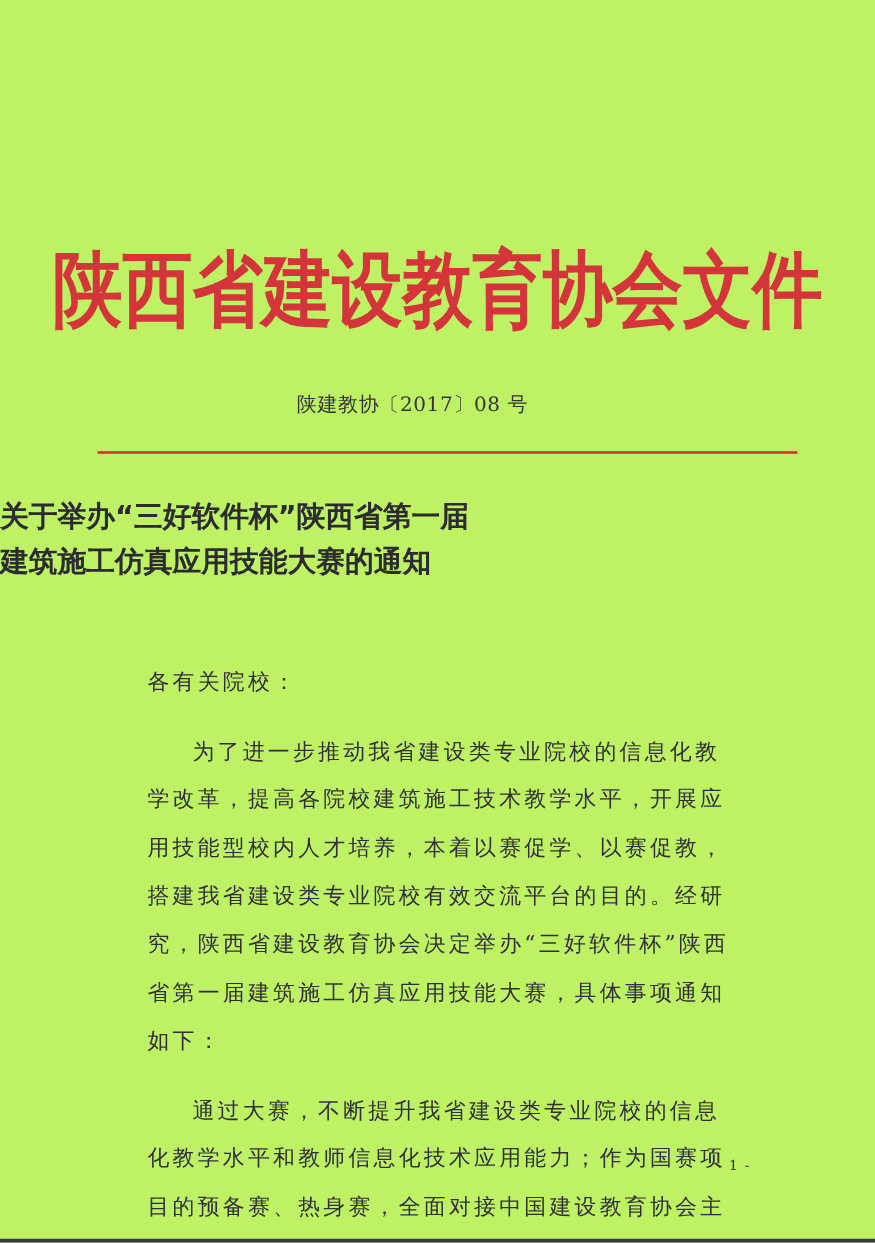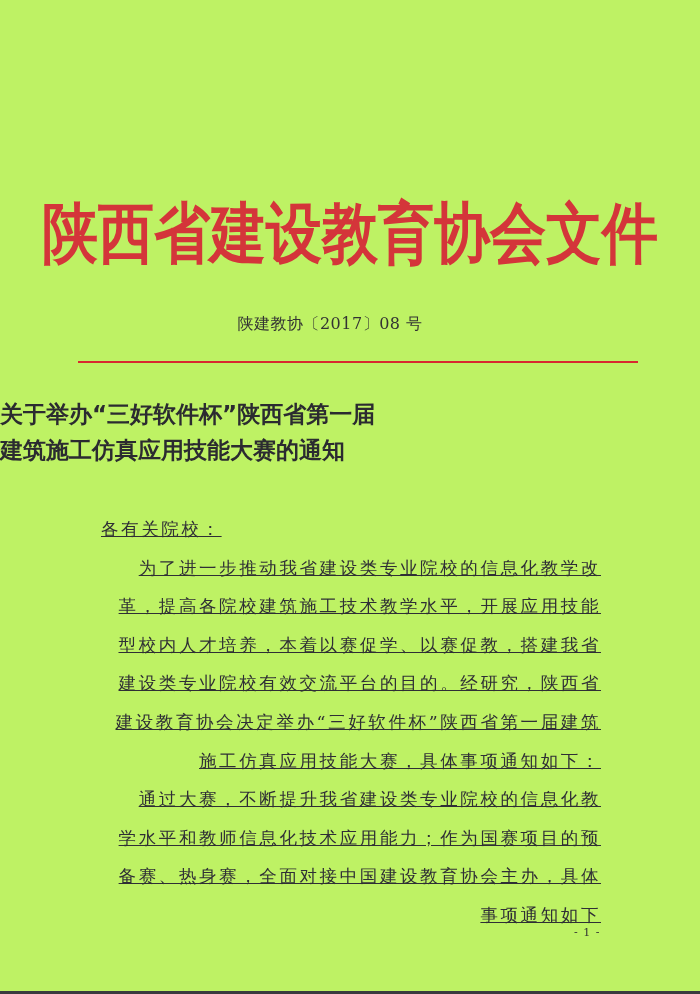--- a/index.html
+++ b/index.html
@@ -66,23 +66,23 @@
     }
     .body {
       position: absolute;
       left: 101px; top: 510px;
       width: 500px;
       font-size: 17.5px;
       line-height: 38.6px;
       color: #2f2f35;
       letter-spacing: 2.6px;
     }
-    .body p { margin: 0; text-decoration: underline; }
+    .body p { margin: 17px; }
     .salutation { }
-    .indent { text-indent: 36px; text-align: right; }
+    .indent { text-indent: 36px; }
     .section-heading {
       font-family: "DejaVu Sans", "Liberation Sans", sans-serif;
       font-weight: bold;
       text-indent: 36px;
       letter-spacing: 1px;
     }
     .page-number {
       position: absolute;
       left: 574px; top: 926px;
       font-size: 11px;

